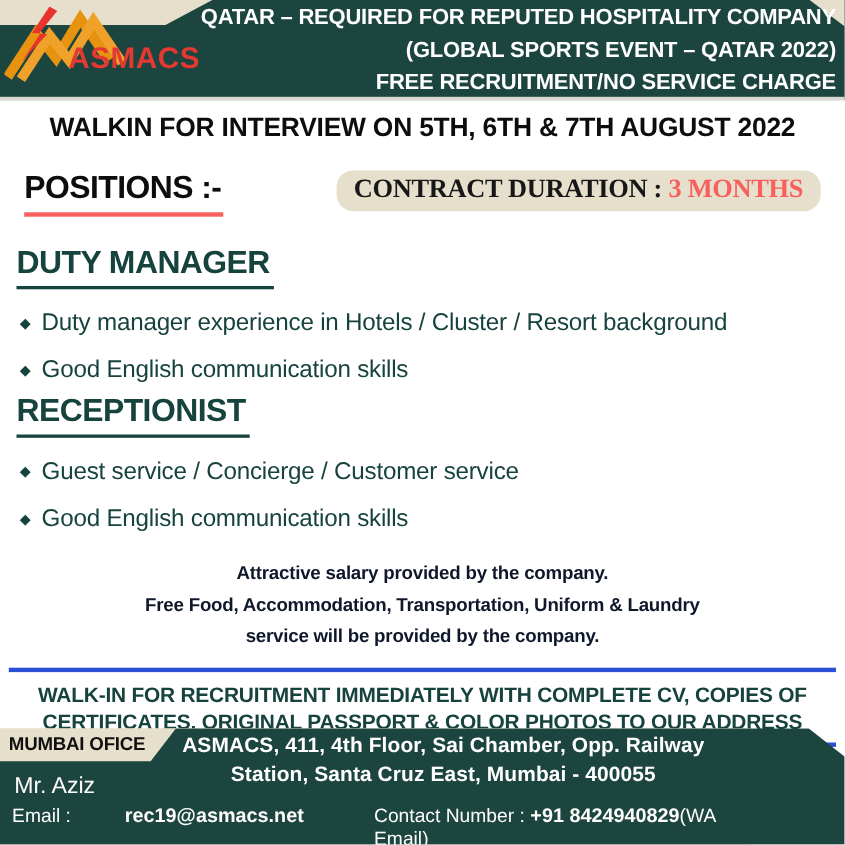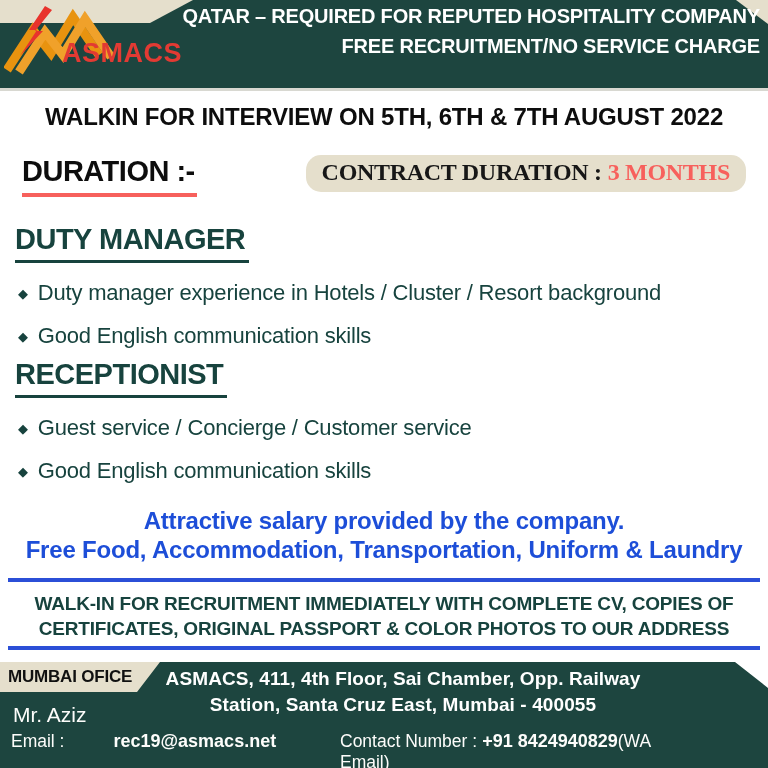--- a/index.html
+++ b/index.html
@@ -68,21 +68,21 @@
     font-size:29px; font-weight:bold; color:#17433e; letter-spacing:-0.5px;
     border-bottom:3px solid #17433e; padding:0 4px 4px 0;
   }
   .section-title.second { margin-top:9px; }
   .bullet { margin:17px 0 0 18px; color:#17433e; font-size:22px; letter-spacing:-0.2px; }
   .bullet .diamond { font-size:13px; margin-right:10px; vertical-align:2px; }
 
   
   .benefits {
     margin-top:22px; text-align:center;
-    color:#1d4ed8; font-weight:bold; font-size:24px; line-height:29px; letter-spacing:-0.2px;
+    color:#0f172a; font-weight:bold; font-size:17px; line-height:29px; letter-spacing:-0.2px;
   }
 
   
   .blue-rule { height:4px; background:#2b4fd7; margin:14px 8px 0 8px; }
   .blue-rule.bottom { margin-top:5px; }
   .shortlist {
     margin-top:9px; text-align:center;
     color:#17433e; font-weight:bold; font-size:19px; line-height:25px; letter-spacing:-0.2px;
   }
 
@@ -122,28 +122,29 @@
     <div class="logo">
       <svg width="165" height="85" viewBox="0 0 165 85">
         <polyline points="3,64 29,24 47,47 69,11 95,49" fill="none" stroke="#e8930f" stroke-width="9" stroke-linejoin="miter"></polyline>
         <polyline points="15,66 41,26 59,49 81,13 107,51" fill="none" stroke="#f0a12a" stroke-width="9" stroke-linejoin="miter"></polyline>
         <polygon points="41,0 25,24 33,24 16,50 39,25 31,25 48,4" fill="#e8332c"></polygon>
       </svg>
       <div class="logo-text">ASMACS</div>
     </div>
     <div class="header-text">
       <div>QATAR – REQUIRED FOR REPUTED HOSPITALITY COMPANY</div>
+      <div>(GLOBAL SPORTS EVENT – QATAR 2022)</div>
       <div>FREE RECRUITMENT/NO SERVICE CHARGE</div>
     </div>
   </div>
 
   <div class="walkin">WALKIN FOR INTERVIEW ON 5TH, 6TH &amp; 7TH AUGUST 2022</div>
 
   <div class="positions-row">
-    <div class="positions-label">DURATION :-</div>
+    <div class="positions-label">POSITIONS :-</div>
     <div class="pill">
       <span class="lbl">CONTRACT DURATION :</span><span class="val">3 MONTHS</span>
     </div>
   </div>
 
   <div class="section-title">DUTY MANAGER</div>
   <div class="bullet">
     <span class="diamond">◆</span><span>Duty manager experience in Hotels / Cluster / Resort background</span>
   </div>
   <div class="bullet">
@@ -154,20 +155,21 @@
   <div class="bullet">
     <span class="diamond">◆</span><span>Guest service / Concierge / Customer service</span>
   </div>
   <div class="bullet">
     <span class="diamond">◆</span><span>Good English communication skills</span>
   </div>
 
   <div class="benefits">
     <div>Attractive salary provided by the company.</div>
     <div>Free Food, Accommodation, Transportation, Uniform &amp; Laundry</div>
+    <div>service will be provided by the company.</div>
   </div>
 
   <div class="blue-rule"></div>
   <div class="shortlist">
     <div>WALK-IN FOR RECRUITMENT IMMEDIATELY WITH COMPLETE CV, COPIES OF</div>
     <div>CERTIFICATES, ORIGINAL PASSPORT &amp; COLOR PHOTOS TO OUR ADDRESS</div>
   </div>
   <div class="blue-rule bottom"></div>
 
   <div class="footer">

